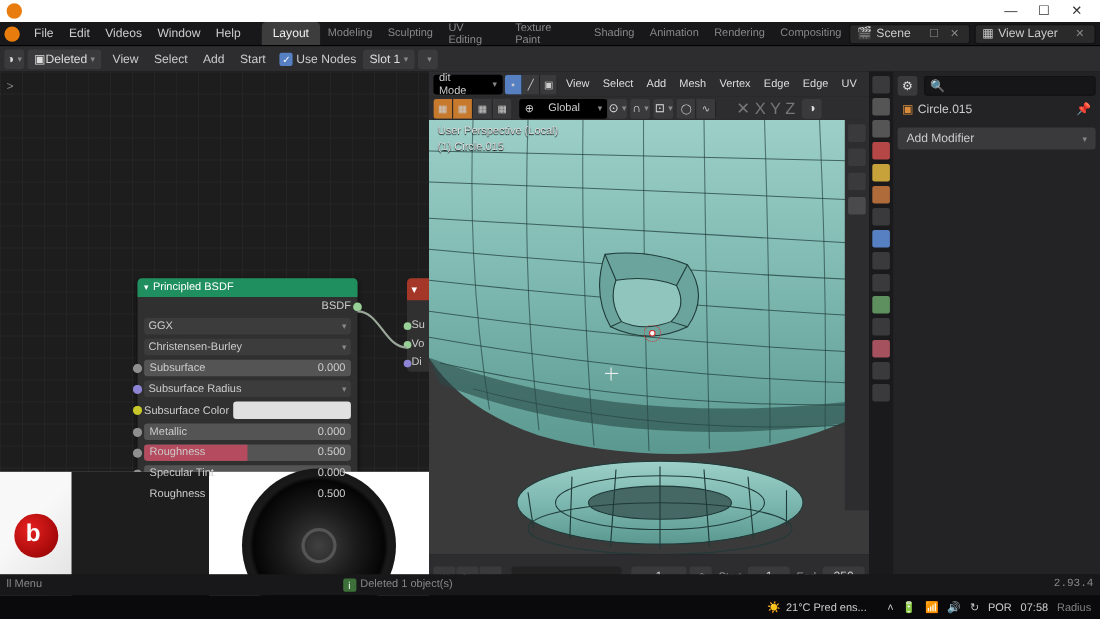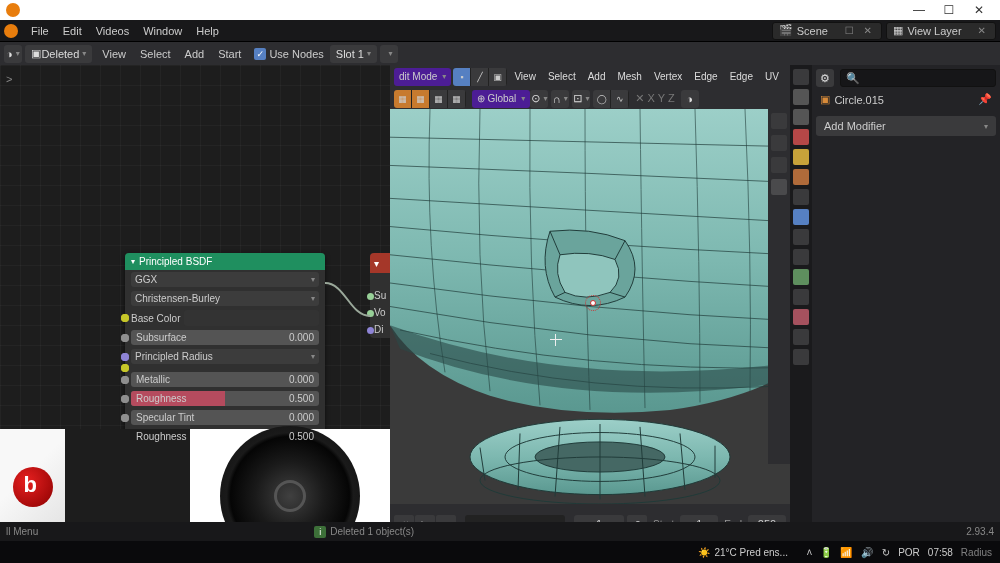--- a/index.html
+++ b/index.html
@@ -75,21 +75,21 @@
 .speaker::after { content: ""; position: absolute; left: 50%; top: 50%; width: 26px; height: 26px; border: 3px solid #555; border-radius: 50%; transform: translate(-50%,-50%); }
 
 
 .viewport-wrap { flex: 1; display: flex; flex-direction: column; position: relative; }
 .vp-header { height: 23px; background: #2d2d30; display: flex; align-items: center; padding: 0 4px; gap: 2px; overflow: hidden; }
 .vp-menu { padding: 0 5px; color: #ddd; font-size: 10px; }
 .btn-grp { display: flex; border-radius: 3px; overflow: hidden; }
 .btn-grp .b { width: 18px; height: 18px; background: #3a3a3c; display: flex; align-items: center; justify-content: center; font-size: 9px; border-right: 1px solid #222; }
 .btn-grp .b.on { background: #5680c2; }
 .btn-grp .b.on-orange { background: #c77a2e; }
-.drop-s { background: #4c1d95; border-radius: 3px; height: 18px; padding: 0 5px; display: flex; align-items: center; font-size: 10px; gap: 2px; }
+.drop-s { background: #000000; border-radius: 3px; height: 18px; padding: 0 5px; display: flex; align-items: center; font-size: 10px; gap: 13px; }
 
 .viewport { flex: 1; position: relative; background: #3a3a3a; overflow: hidden; }
 .viewport svg { width: 100%; height: 100%; }
 .ovl-text { position: absolute; left: 8px; top: 4px; font-size: 10px; color: #ddd; line-height: 14px; text-shadow: 0 1px 1px #000; }
 .cursor-3d { position: absolute; left: 195px; top: 186px; width: 14px; height: 14px; }
 .cursor-3d::before { content: ""; position: absolute; width: 14px; height: 14px; border: 1px dotted #c33; border-radius: 50%; }
 .cursor-3d::after { content: ""; position: absolute; left: 5px; top: 5px; width: 4px; height: 4px; background: #fff; border: 1px solid #c33; border-radius: 50%; }
 .ecursor { position: absolute; left: 160px; top: 225px; width: 12px; height: 12px; }
 .ecursor::before, .ecursor::after { content: ""; position: absolute; background: #eee; }
 .ecursor::before { left: 5px; top: 0; width: 1px; height: 12px; }
@@ -116,21 +116,21 @@
 .search-row { display: flex; gap: 3px; align-items: center; }
 .search-field { flex: 1; background: #161618; border: 1px solid #111; border-radius: 3px; height: 18px; display: flex; align-items: center; padding: 0 5px; color: #666; }
 .obj-row { display: flex; align-items: center; gap: 4px; padding: 2px 4px; }
 .pin { color: #888; margin-left: auto; }
 .add-mod { background: #3a3a3c; border-radius: 3px; height: 20px; display: flex; align-items: center; justify-content: space-between; padding: 0 8px; margin-top: 4px; }
 
 
 .status { position: absolute; left: 0; right: 0; bottom: 22px; height: 19px; background: #18181a; display: flex; align-items: center; font-size: 10px; padding: 0 6px; color: #888; }
 .status .del-msg { margin: 0 auto; display: flex; align-items: center; gap: 4px; }
 .status .info-i { width: 12px; height: 12px; background: #3d7039; border-radius: 2px; display: inline-flex; align-items: center; justify-content: center; color: #fff; font-size: 9px; }
-.status .ver { margin-left: auto; }
+.status .ver { margin-left: auto; font-family: Liberation Mono, monospace; }
 
 
 .taskbar { position: absolute; left: 0; right: 0; bottom: 0; height: 22px; background: #0a0a0c; display: flex; align-items: center; justify-content: flex-end; padding: 0 8px; gap: 8px; color: #ccc; font-size: 10px; }
 .taskbar .weather { display: flex; align-items: center; gap: 4px; margin-right: auto; margin-left: 690px; }
 </style>
 </head>
 <body>
 
 <div class="titlebar">
   <div class="blender-logo"></div>
@@ -140,20 +140,31 @@
   <div class="winbtn">✕</div>
 </div>
 
 <div class="toprow">
   <div class="blender-ico"></div>
   <span class="menu">File</span>
   <span class="menu">Edit</span>
   <span class="menu">Videos</span>
   <span class="menu">Window</span>
   <span class="menu">Help</span>
+  <div class="workspace-tabs">
+    <div class="ws-tab active">Layout</div>
+    <div class="ws-tab small">Modeling</div>
+    <div class="ws-tab small">Sculpting</div>
+    <div class="ws-tab small">UV Editing</div>
+    <div class="ws-tab small">Texture Paint</div>
+    <div class="ws-tab small">Shading</div>
+    <div class="ws-tab small">Animation</div>
+    <div class="ws-tab small">Rendering</div>
+    <div class="ws-tab small">Compositing</div>
+  </div>
   <div class="scene-layer">
     <div class="hdr-field">
       <span>🎬</span>
       <span>Scene</span>
       <span style="flex:1"></span>
       <span class="close-x">☐</span>
       <span class="close-x">✕</span>
     </div>
     <div class="hdr-field">
       <span>▦</span>
@@ -187,61 +198,61 @@
 <div class="main">
 
   <div class="node-area">
     <div class="history">&gt;</div>
 
     <div class="node">
       <div class="node-header">
         <span class="tri">▾</span>
         <span>Principled BSDF</span>
       </div>
+      <div class="node-out">
+        <span>BSDF</span>
+        <span class="sock out"></span>
+      </div>
       <div class="node-row">
           <div class="node-sel">
             <span>GGX</span>
             <span class="dropdown-caret">▾</span>
           </div>
         </div>
       <div class="node-row">
           <div class="node-sel">
             <span>Christensen-Burley</span>
             <span class="dropdown-caret">▾</span>
           </div>
         </div>
       <div id="node-rows">
           <div class="node-row">
-            <span class="sock in yellow"></span>
-            <span class="sock in yellow"></span>
-            <div style="display:flex;gap:4px;align-items:center">
-              <span>Base Color</span>
-              <div class="color-well" style="background:#333333;flex:1"></div>
-            </div>
-          </div>
-          <div class="node-row">
             <span class="sock in gray"></span>
             <span class="sock in gray"></span>
             <div class="node-slider">
               <div class="fill" style="width:0%"></div>
               <span>Subsurface</span>
               <span>0.000</span>
             </div>
           </div>
           <div class="node-row">
             <span class="sock in purple"></span>
             <span class="sock in purple"></span>
             <div class="node-sel">
-              <span>Principled Radius</span>
+              <span>Subsurface Radius</span>
               <span class="dropdown-caret">▾</span>
             </div>
           </div>
           <div class="node-row">
             <span class="sock in yellow"></span>
             <span class="sock in yellow"></span>
+            <div style="display:flex;gap:4px;align-items:center">
+              <span>Subsurface Color</span>
+              <div class="color-well" style="background:#e0e0e0;flex:1"></div>
+            </div>
           </div>
           <div class="node-row">
             <span class="sock in gray"></span>
             <span class="sock in gray"></span>
             <div class="node-slider">
               <div class="fill" style="width:0%"></div>
               <span>Metallic</span>
               <span>0.000</span>
             </div>
           </div>
@@ -329,21 +340,21 @@
         <div class="b">▦</div>
       </div>
       <div class="drop-s" style="margin-left:6px">⊕ <span>Global</span><span class="dropdown-caret">▾</span></div>
       <div class="lbtn ico">⊙<span class="dropdown-caret">▾</span></div>
       <div class="lbtn ico">∩<span class="dropdown-caret">▾</span></div>
       <div class="lbtn ico">⊡<span class="dropdown-caret">▾</span></div>
       <div class="btn-grp">
         <div class="b">◯</div>
         <div class="b">∿</div>
       </div>
-      <span style="margin-left:6px;color:#777;font-size:11px">✕ X Y Z</span>
+      <span style="margin-left:18px;color:#777;font-size:15px">✕ X Y Z</span>
       <div class="lbtn ico" style="margin-left:6px">◑</div>
     </div>
 
     <div class="viewport">
       <svg viewBox="0 0 400 420" preserveAspectRatio="none">
         <defs>
           <linearGradient id="meshg" x1="0" y1="0" x2="0" y2="1">
             <stop offset="0" stop-color="#9ccfc8"></stop>
             <stop offset="0.5" stop-color="#7db8b0"></stop>
             <stop offset="1" stop-color="#5a9890"></stop>
@@ -391,20 +402,24 @@
         <g stroke="#1f3a38" stroke-width="1">
           <line x1="90" y1="360" x2="95" y2="395"></line>
             <line x1="130" y1="345" x2="128" y2="405"></line>
           <line x1="170" y1="338" x2="165" y2="412"></line>
             <line x1="210" y1="335" x2="210" y2="415"></line>
           <line x1="250" y1="338" x2="255" y2="412"></line>
             <line x1="290" y1="345" x2="295" y2="405"></line>
           <line x1="325" y1="358" x2="325" y2="392"></line>
         </g>
       </svg>
+      <div class="ovl-text">
+        <div>User Perspective (Local)</div>
+        <div>(1) Circle.015</div>
+      </div>
       <div class="cursor-3d"></div>
       <div class="ecursor"></div>
 
       <div class="vp-tools">
         <div class="vp-tool"></div>
         <div class="vp-tool"></div>
         <div class="vp-tool"></div>
         <div class="vp-tool key"></div>
         <div style="flex:1"></div>
       </div>

